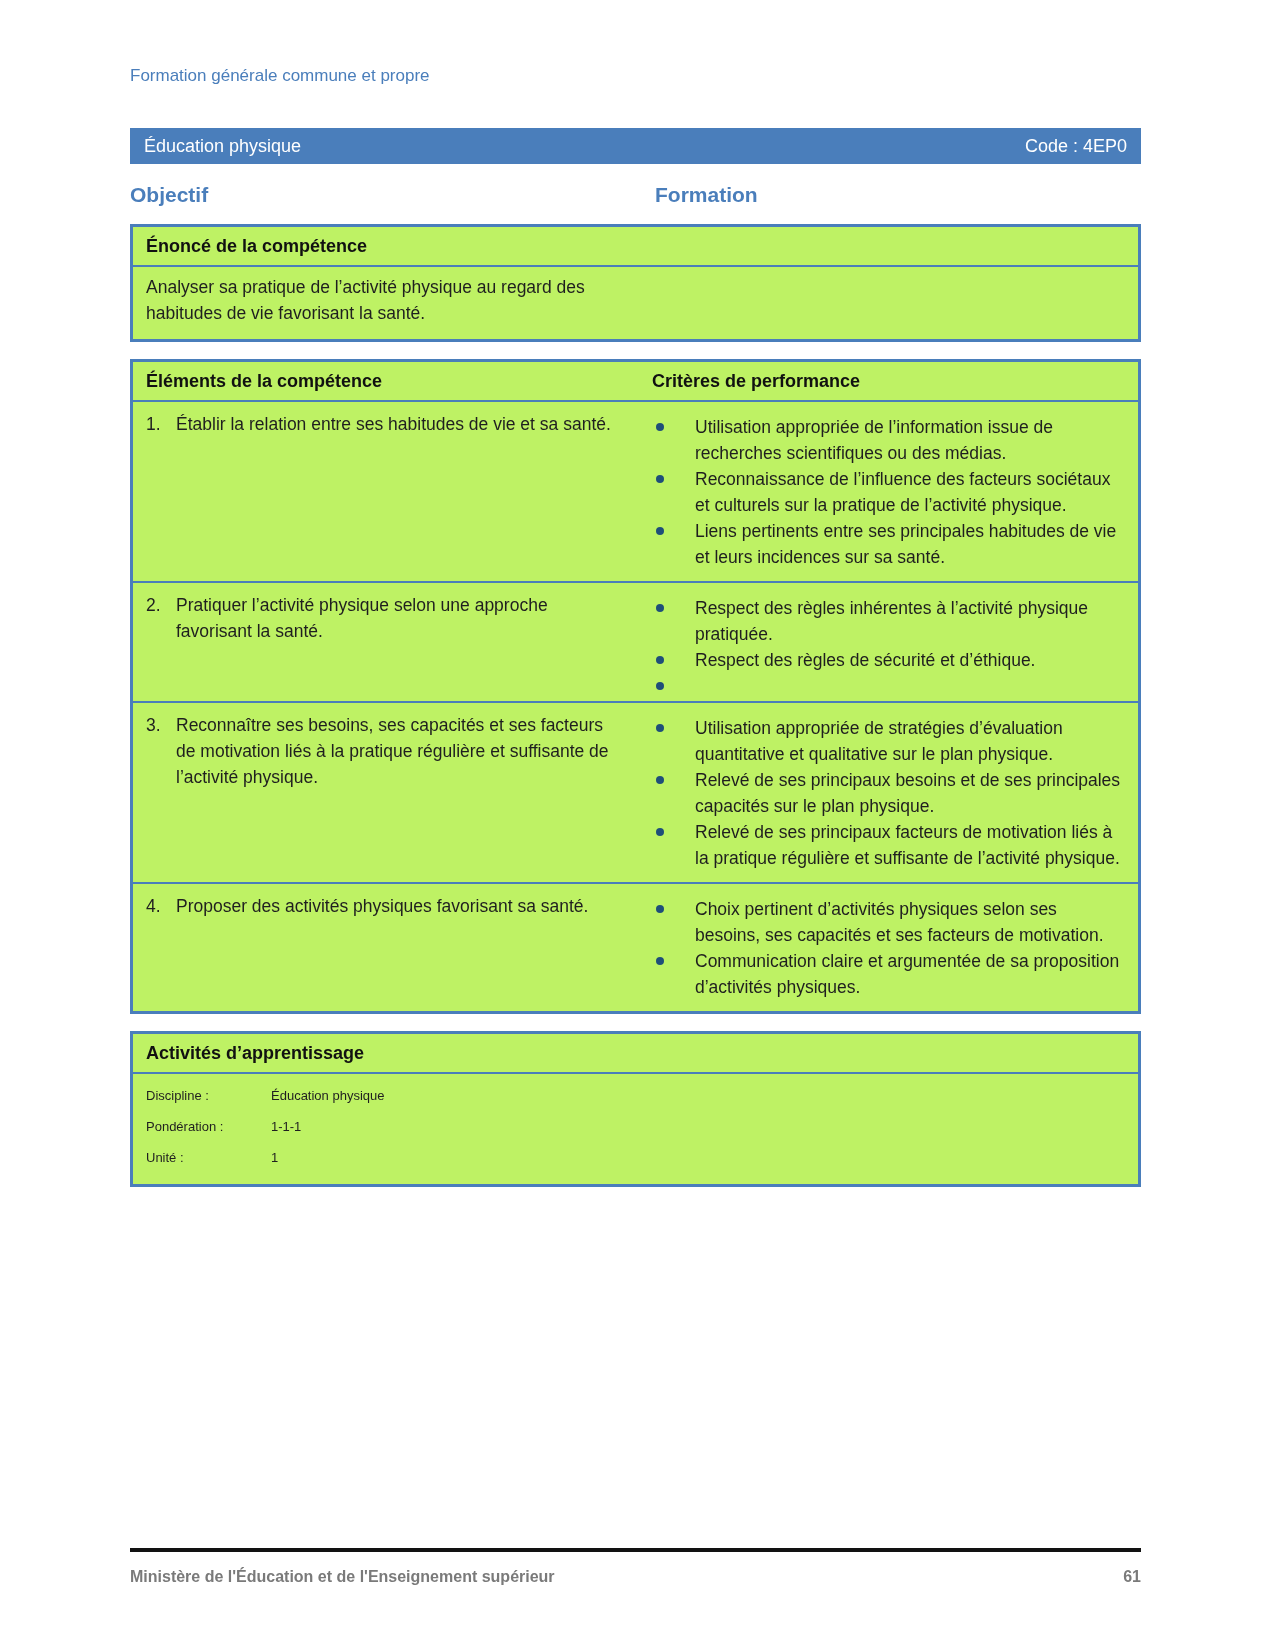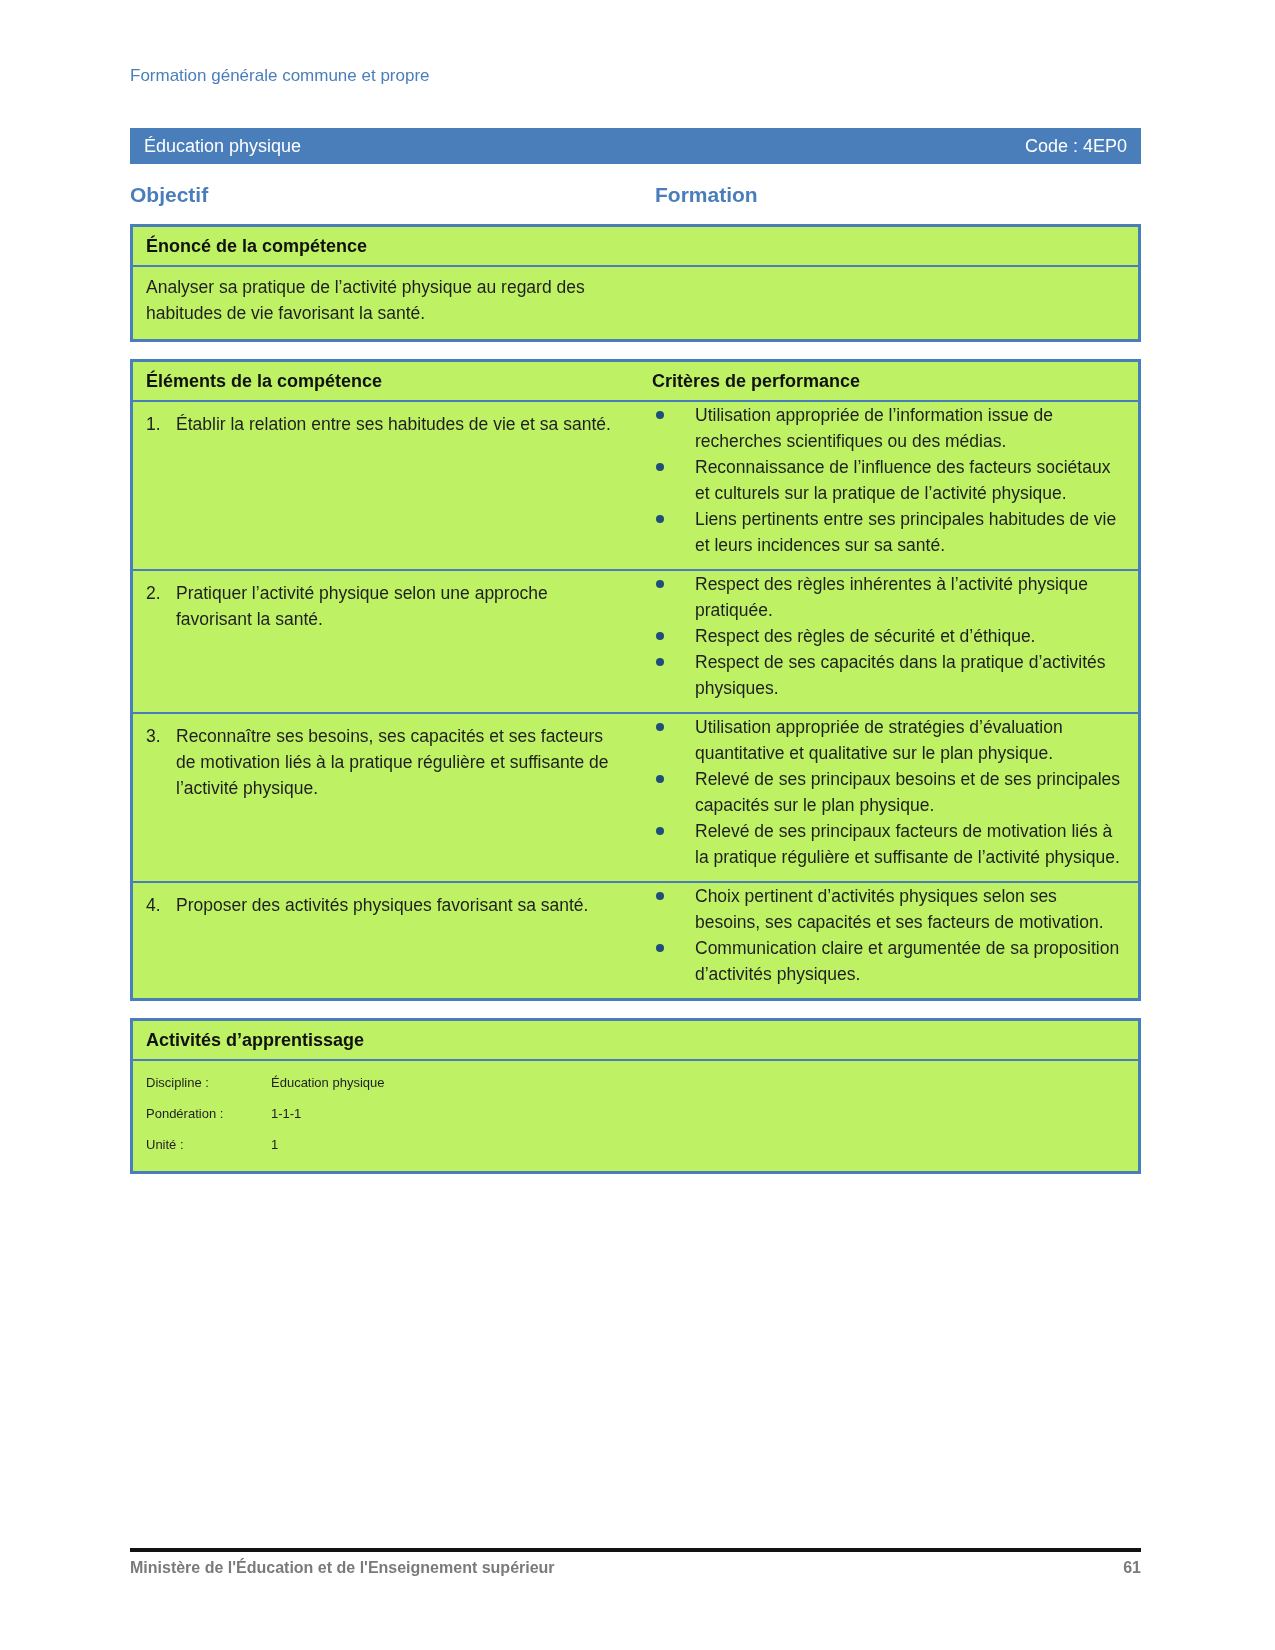--- a/index.html
+++ b/index.html
@@ -30,35 +30,35 @@
   .tbl-body-text { padding:7px 13px 13px 13px; font-size:17.5px; line-height:26px; }
   .statement { max-width:500px; }
 
   
   .e-head { display:grid; grid-template-columns:506px 1fr; border-bottom:2px solid #4a7ebb; }
   .e-head .tbl-header-cell { border-bottom:none; }
   .e-row { display:grid; grid-template-columns:506px 1fr; border-bottom:2px solid #4a7ebb; }
   .e-row:last-child { border-bottom:none; }
   .el-cell { padding:9px 13px 11px 13px; display:flex; font-size:17.5px; line-height:26px; }
   .el-num { width:30px; flex-shrink:0; }
-  .cr-cell { padding:0 13px 11px 0; }
+  .cr-cell { padding:12px 13px 11px 0; }
   .cr-list { list-style:none; margin:0; padding:0; }
   .cr-list li { display:flex; }
   .dot { width:8px; height:8px; border-radius:50%; background:#1f4e79; margin:9px 31px 0 17px; flex-shrink:0; }
   .ctext { font-size:17.5px; line-height:26px; }
 
   
   .act-body { padding:6px 0 11px 0; }
   .act-row { display:grid; grid-template-columns:125px 1fr; padding:0 13px; font-size:13px; line-height:31px; }
 
   .footer {
     position:absolute; left:130px; width:1011px; top:1548px;
     border-top:4px solid #121212;
     display:flex; justify-content:space-between;
-    color:#7a7a7a; font-weight:bold; font-size:16px; padding-top:7px;
+    color:#7a7a7a; font-weight:bold; font-size:16px; padding-top:16px;
   }
 </style>
 </head>
 <body>
 
 <div class="content">
 
   <div class="breadcrumb">Formation générale commune et propre</div>
 
   <div class="title-bar">
@@ -115,21 +115,20 @@
           <li>
               <span class="dot"></span>
               <span class="ctext">Respect des règles inhérentes à l’activité physique pratiquée.</span>
             </li>
           <li>
               <span class="dot"></span>
               <span class="ctext">Respect des règles de sécurité et d’éthique.</span>
             </li>
           <li>
               <span class="dot"></span>
-              <span class="ctext">Respect de ses capacités dans la pratique d’activités physiques.</span>
             </li>
         </ul>
       </div>
     </div>
 
     <div class="e-row">
       <div class="el-cell">
         <span class="el-num">3.</span>
         <span>Reconnaître ses besoins, ses capacités et ses facteurs de motivation liés à la pratique régulière et suffisante de l’activité physique.</span>
       </div>

